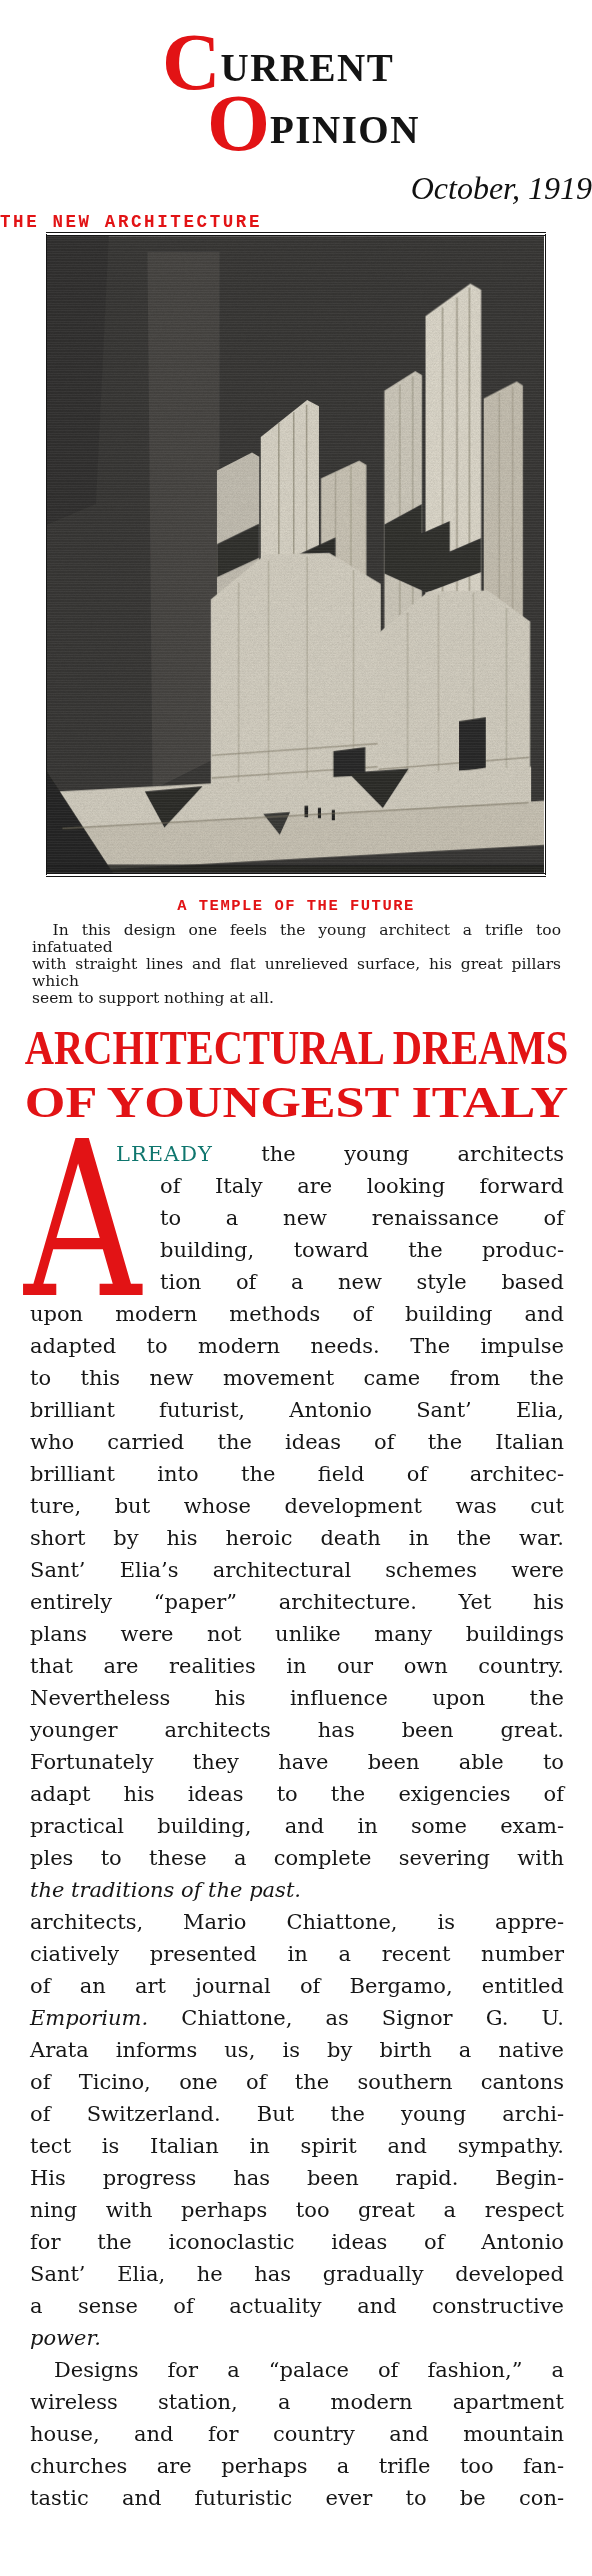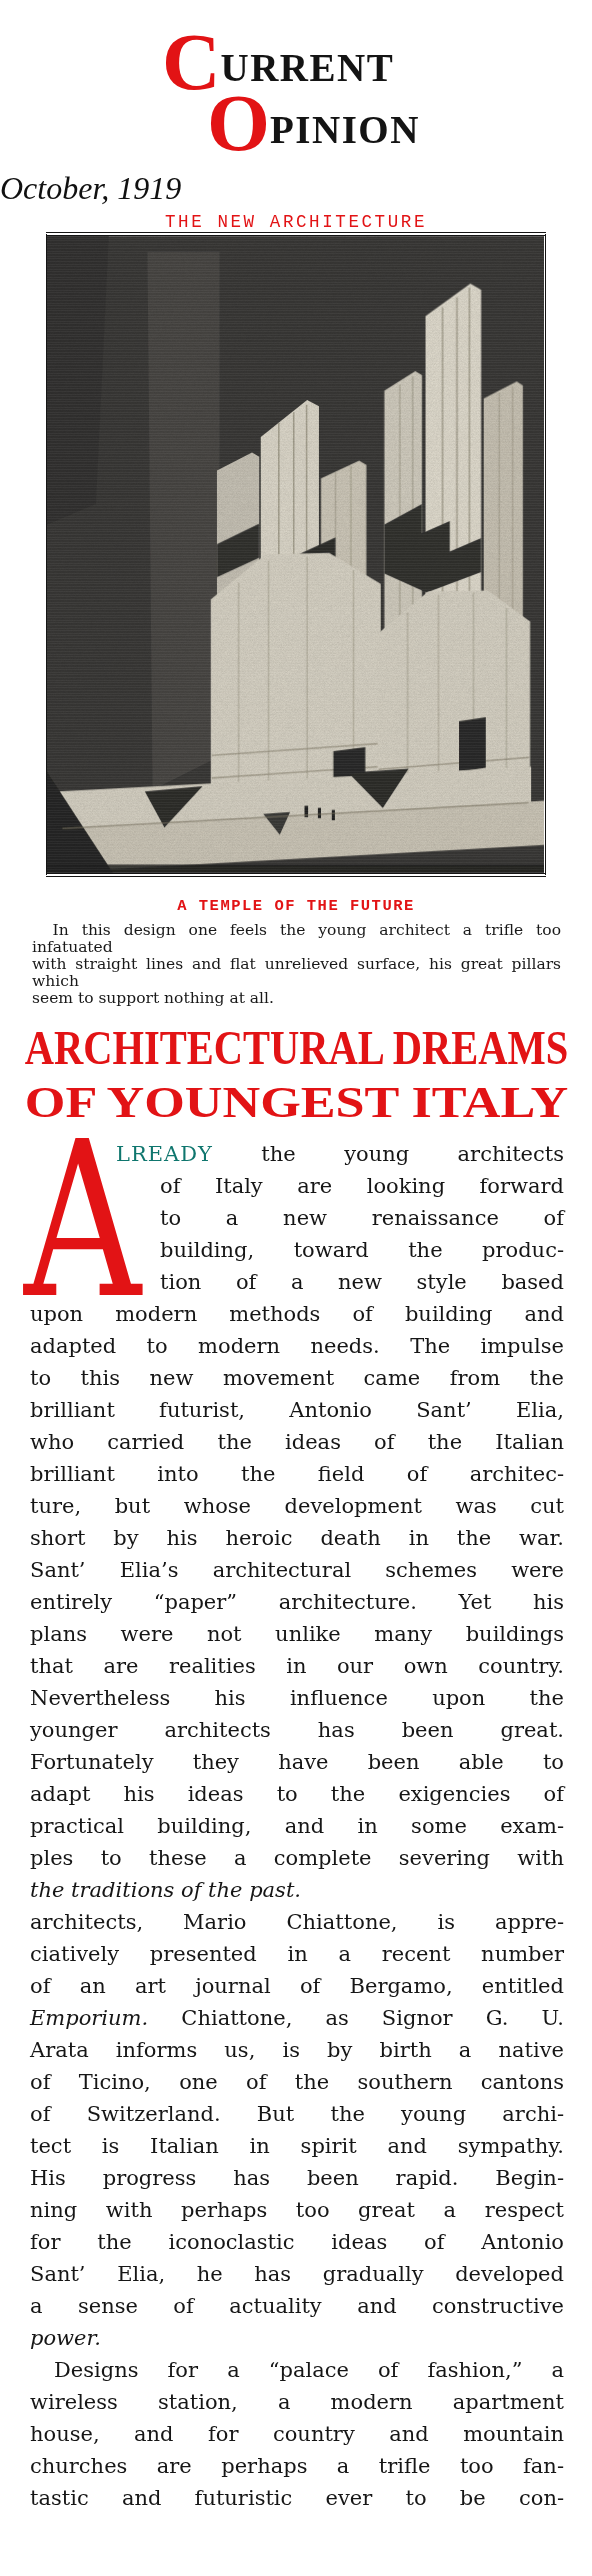--- a/index.html
+++ b/index.html
@@ -6,22 +6,22 @@
   body{width:592px;height:2860px;overflow:hidden;font-family:"DejaVu Serif",serif;color:#191919;}
   .red{color:#e21315;}
   .page{width:592px;height:2860px;position:relative;padding-top:14.4px;box-sizing:border-box;}
 
   
   .logo{width:268px;margin:0 auto;text-align:left;font-family:"Liberation Serif",serif;font-weight:700;color:#141414;}
   .logo-line{white-space:nowrap;line-height:1;}
   .logo-line .big{font-size:81px;position:relative;top:7.2px;}
   .logo-line .rest{font-size:39px;letter-spacing:1.5px;}
   .logo-line2{margin-left:45px;margin-top:-19.6px;}
-  .issue-date{text-align:left;font-family:"Liberation Serif",serif;font-style:italic;font-size:32px;margin-top:13.4px;color:#111;}
-  .kicker{text-align:center;font-family:"Liberation Mono",monospace;font-weight:400;font-size:17.5px;letter-spacing:2.6px;margin-top:5.2px;}
+  .issue-date{text-align:right;font-family:"Liberation Serif",serif;font-style:italic;font-size:32px;margin-top:13.4px;color:#111;}
+  .kicker{font-family:"Liberation Mono",monospace;font-weight:700;font-size:17.5px;letter-spacing:2.6px;margin-top:5.2px;}
 
   
   .photo-wrap{width:500px;margin:8.2px auto 0 auto;}
   .photo-frame{border-top:4.1px double #151515;border-bottom:4.1px double #151515;border-left:1.5px solid #151515;border-right:1.5px solid #151515;position:relative;line-height:0;}
   .photo-frame::after{content:"";position:absolute;left:0;top:0;right:0;bottom:0;background:repeating-linear-gradient(0deg,rgba(255,255,255,.045) 0 1px,rgba(0,0,0,0) 1px 2.6px);pointer-events:none;}
 
   
   .caption-title{text-align:center;font-family:"Liberation Mono",monospace;font-weight:700;font-size:15.5px;letter-spacing:1.5px;margin-top:19.6px;}
   .caption{margin:7.2px 31px 0 32px;}
   .caption-line{font-size:15.5px;line-height:17px;text-align:justify;text-align-last:justify;}

